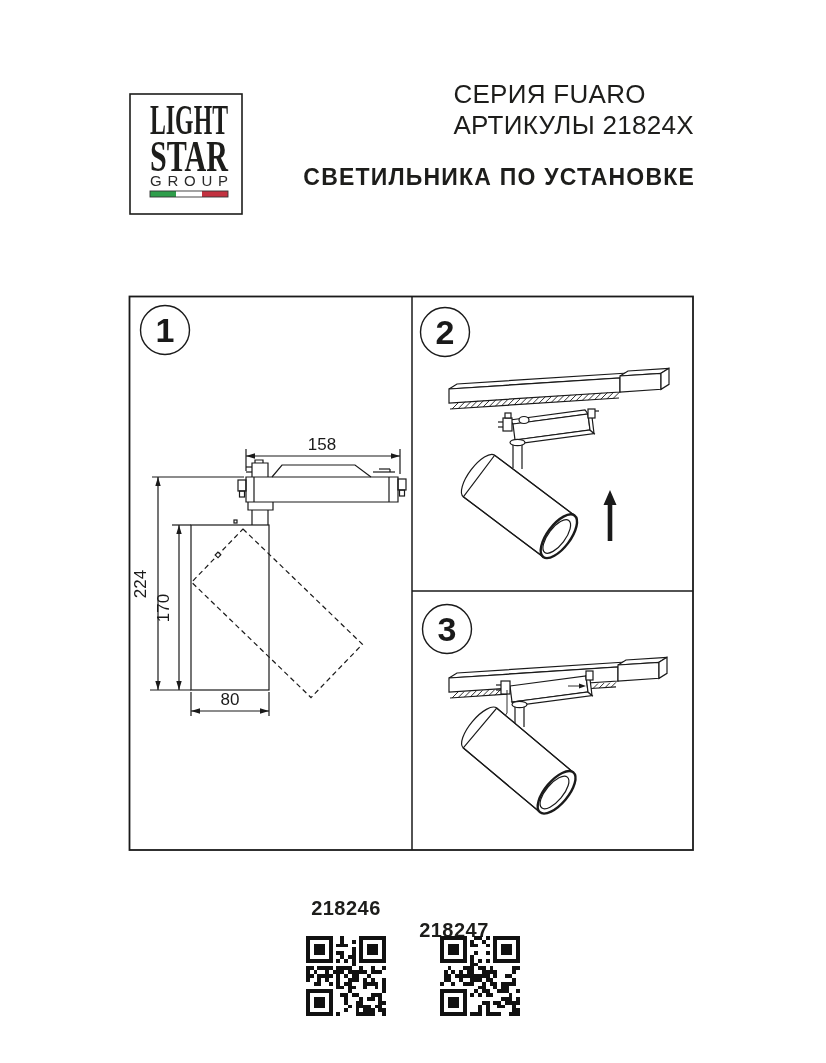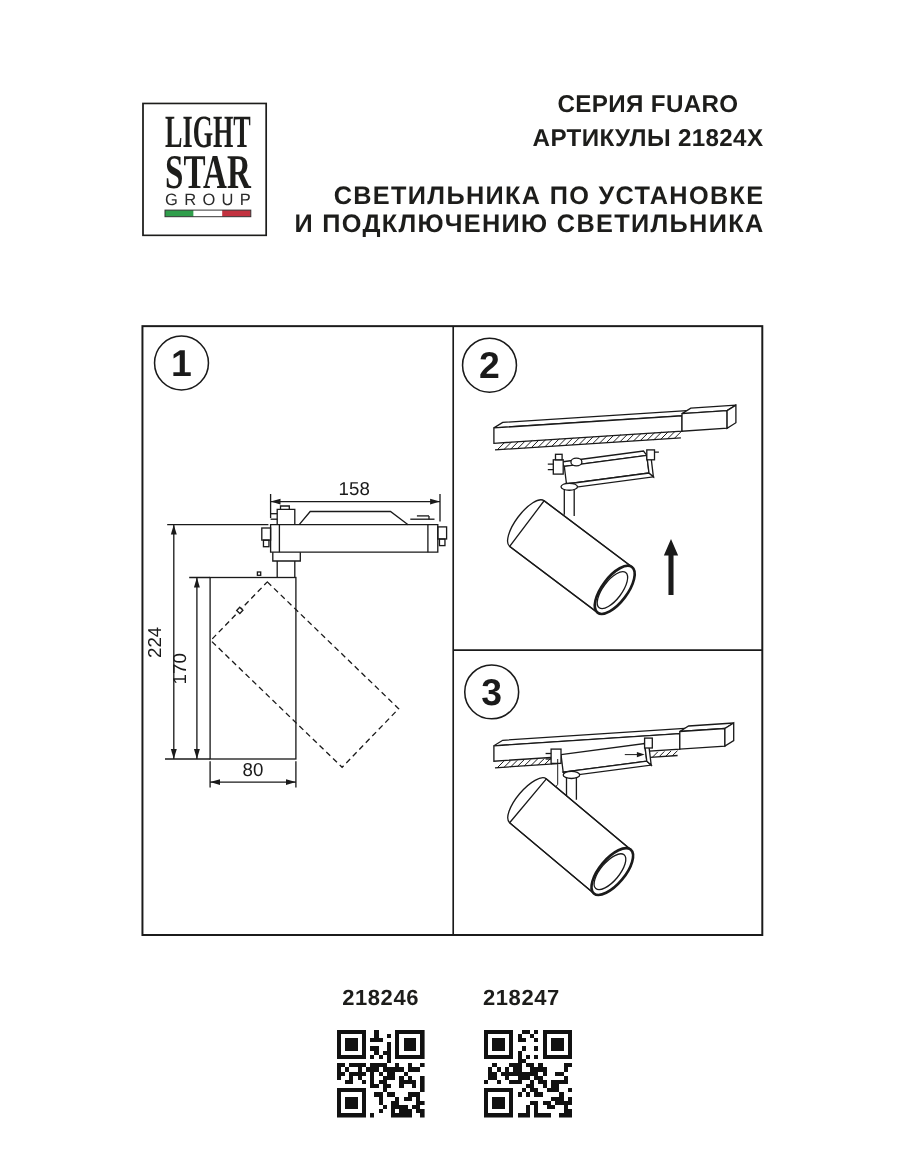--- a/index.html
+++ b/index.html
@@ -1,18 +1,18 @@
 <!DOCTYPE html>
 <html><head>
 <meta charset="utf-8">
 <style>
   html,body{margin:0;padding:0;}
   body{width:826px;height:1063px;background:#ffffff;font-family:"Liberation Sans",sans-serif;color:#1d1d1b;position:relative;overflow:hidden;}
   .abs{position:absolute;}
-  .series-block{top:79px;right:132px;text-align:center;font-weight:bold;font-size:22px;line-height:31px;letter-spacing:0.3px;}
+  .series-block{top:79px;right:132px;text-align:left;font-weight:normal;font-size:26px;line-height:31px;letter-spacing:0.3px;}
   .instruction-block{top:165px;right:131px;text-align:right;font-weight:bold;font-size:23px;line-height:25.5px;letter-spacing:1.2px;}
   .article-label{top:897px;width:100px;text-align:center;font-weight:bold;font-size:20px;letter-spacing:0.5px;}
   svg text{font-family:"Liberation Sans",sans-serif;fill:#1a1a1a;}
   .ln{stroke:#1a1a1a;stroke-width:1.2;fill:none;}
   .lnw{stroke:#1a1a1a;stroke-width:1.2;fill:#ffffff;}
   .dash{stroke:#1a1a1a;stroke-width:1.2;fill:none;stroke-dasharray:5 3.5;}
   .arr{fill:#1a1a1a;stroke:none;}
   .dimtxt{font-size:17px;}
   .steptxt{font-size:34px;font-weight:bold;}
   .thin{stroke:#1a1a1a;stroke-width:0.9;fill:none;}
@@ -33,21 +33,20 @@
     <rect x="21" y="98" width="78" height="6" fill="none" stroke="#333333" stroke-width="0.9"></rect>
   </g>
 </svg>
 
 <div class="abs series-block">
   <div>СЕРИЯ FUARO</div>
   <div>АРТИКУЛЫ 21824X</div>
 </div>
 <div class="abs instruction-block">
   <div>СВЕТИЛЬНИКА ПО УСТАНОВКЕ</div>
-  <div>И ПОДКЛЮЧЕНИЮ СВЕТИЛЬНИКА</div>
 </div>
 
 <svg class="abs" style="left:128px;top:295px;" width="567" height="557" viewBox="128 295 567 557">
 
   <g>
     <rect x="129.5" y="296.5" width="563.5" height="553.5" fill="none" stroke="#1a1a1a" stroke-width="1.8"></rect>
     <line x1="412" y1="296.5" x2="412" y2="850" stroke="#1a1a1a" stroke-width="1.5"></line>
     <line x1="412" y1="591" x2="693" y2="591" stroke="#1a1a1a" stroke-width="1.5"></line>
   </g>
 
@@ -256,21 +255,21 @@
       <line x1="0" y1="-26" x2="100" y2="-26" class="ln"></line>
       <line x1="0" y1="26" x2="100" y2="26" class="ln"></line>
       <path class="ln" d="M0,-26 A 10 26 0 0 0 0,26"></path>
       <ellipse cx="100" cy="0" rx="11.5" ry="26" class="bold-rim"></ellipse>
       <ellipse cx="98.5" cy="1.5" rx="8.5" ry="20" class="ln" stroke-width="1.5"></ellipse>
     </g>
   </g>
 </svg>
 
 <div class="abs article-label" style="left:296px;">218246</div>
-<div class="abs article-label" style="left:424px;">218247</div>
+<div class="abs article-label" style="left:404px;margin-top:22px;">218247</div>
 
 <svg class="abs" style="left:306px;top:936px;" width="80" height="80" viewBox="0 0 21 21" fill="#111111" shape-rendering="crispEdges">
     <rect x="0" y="0" width="1" height="1"></rect>
     <rect x="1" y="0" width="1" height="1"></rect>
     <rect x="2" y="0" width="1" height="1"></rect>
     <rect x="3" y="0" width="1" height="1"></rect>
     <rect x="4" y="0" width="1" height="1"></rect>
     <rect x="5" y="0" width="1" height="1"></rect>
     <rect x="6" y="0" width="1" height="1"></rect>
     <rect x="9" y="0" width="1" height="1"></rect>

